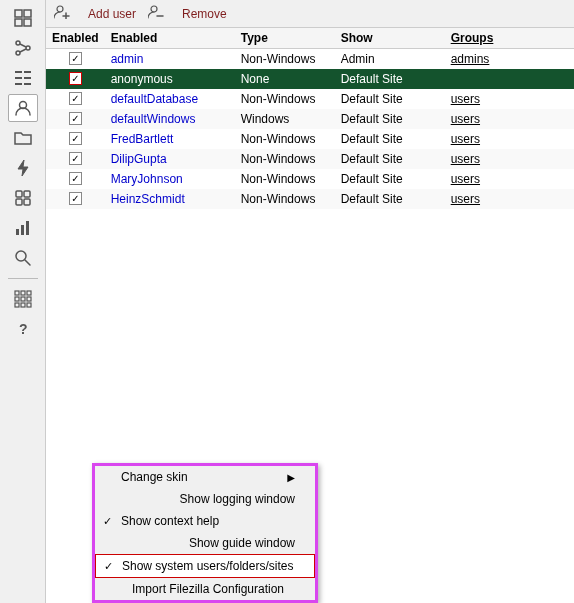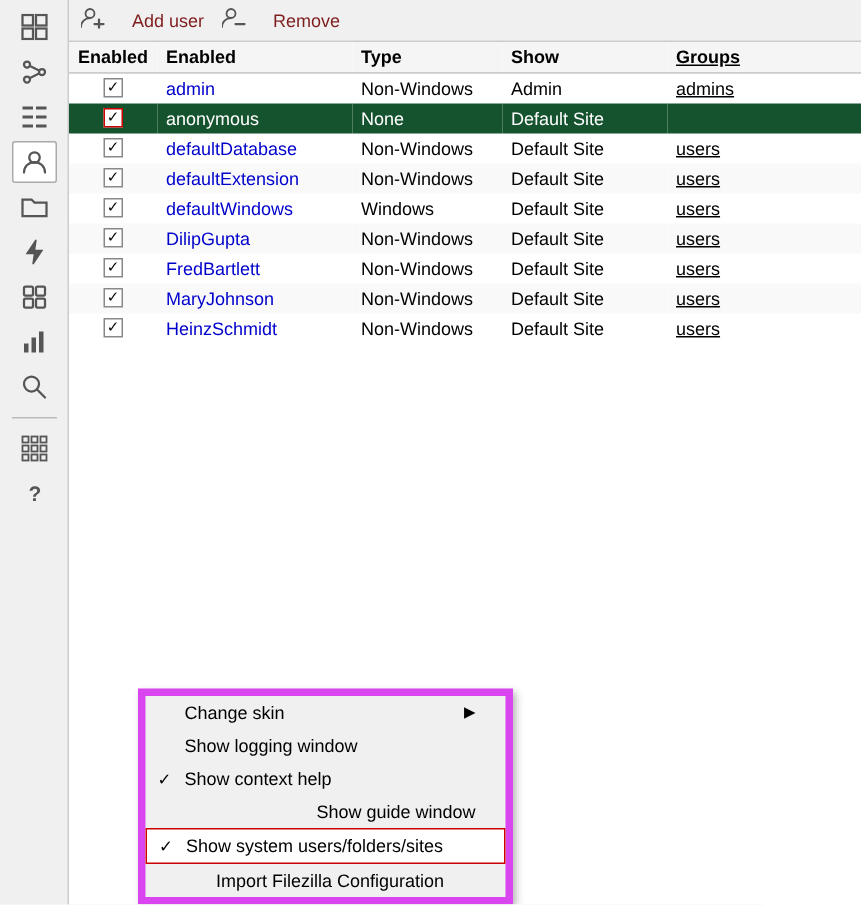--- a/index.html
+++ b/index.html
@@ -158,23 +158,23 @@
     .context-menu-overlay {
       position: absolute;
       top: 0; left: 0; right: 0; bottom: 0;
       pointer-events: none;
     }
     .context-menu {
       position: absolute;
       bottom: 0;
       left: 46px;
       background: #f0f0f0;
-      border: 5px solid #d946ef;
+      border: 3px solid #d946ef;
       box-shadow: 2px 2px 5px rgba(0,0,0,0.3);
-      width: 250px;
+      width: 226px;
       font-size: 12px;
       pointer-events: all;
       z-index: 100;
     }
     .context-menu-item {
       display: flex;
       align-items: center;
       padding: 4px 20px 4px 8px;
       cursor: pointer;
       white-space: nowrap;
@@ -353,54 +353,43 @@
             <td class="col-type">Non-Windows</td>
             <td class="col-sites">Default Site</td>
             <td class="col-groups">users</td>
           </tr>
           <tr>
             <td class="col-enabled">
               <div style="display: flex; align-items: center; justify-content: center;">
                 <div class="custom-checkbox checked"></div>
               </div>
             </td>
-            <td class="col-username"><span class="link-text">defaultExtension</span></td>
-            <td class="col-type">Non-Windows</td>
-            <td class="col-sites">Default Site</td>
-            <td class="col-groups">users</td>
-          </tr>
-          <tr>
-            <td class="col-enabled">
-              <div style="display: flex; align-items: center; justify-content: center;">
-                <div class="custom-checkbox checked"></div>
-              </div>
-            </td>
             <td class="col-username"><span class="link-text">defaultWindows</span></td>
             <td class="col-type">Windows</td>
             <td class="col-sites">Default Site</td>
             <td class="col-groups">users</td>
           </tr>
           <tr>
             <td class="col-enabled">
               <div style="display: flex; align-items: center; justify-content: center;">
                 <div class="custom-checkbox checked"></div>
               </div>
             </td>
+            <td class="col-username"><span class="link-text">FredBartlett</span></td>
+            <td class="col-type">Non-Windows</td>
+            <td class="col-sites">Default Site</td>
+            <td class="col-groups">users</td>
+          </tr>
+          <tr>
+            <td class="col-enabled">
+              <div style="display: flex; align-items: center; justify-content: center;">
+                <div class="custom-checkbox checked"></div>
+              </div>
+            </td>
             <td class="col-username"><span class="link-text">DilipGupta</span></td>
-            <td class="col-type">Non-Windows</td>
-            <td class="col-sites">Default Site</td>
-            <td class="col-groups">users</td>
-          </tr>
-          <tr>
-            <td class="col-enabled">
-              <div style="display: flex; align-items: center; justify-content: center;">
-                <div class="custom-checkbox checked"></div>
-              </div>
-            </td>
-            <td class="col-username"><span class="link-text">FredBartlett</span></td>
             <td class="col-type">Non-Windows</td>
             <td class="col-sites">Default Site</td>
             <td class="col-groups">users</td>
           </tr>
           <tr>
             <td class="col-enabled">
               <div style="display: flex; align-items: center; justify-content: center;">
                 <div class="custom-checkbox checked"></div>
               </div>
             </td>
@@ -425,21 +414,21 @@
 
     <div class="context-menu-overlay">
       <div class="context-menu" id="context-menu">
       <div class="context-menu-item">
             <span class="check-mark"></span>
             <span style="flex: 1 1 0%;">Change skin</span>
             <span class="arrow">▶</span>
           </div>
           <div class="context-menu-item">
             <span class="check-mark"></span>
-            <span style="flex: 1 1 0%;">Show logging window</span>
+            <span style="flex: 1 1 0%; text-align: right;">Show logging window</span>
           </div>
           <div class="context-menu-item">
             <span class="check-mark">✓</span>
             <span style="flex: 1 1 0%;">Show context help</span>
           </div>
           <div class="context-menu-item">
             <span class="check-mark"></span>
             <span style="flex: 1 1 0%; text-align: right;">Show guide window</span>
           </div>
           <div class="context-menu-item highlighted">

